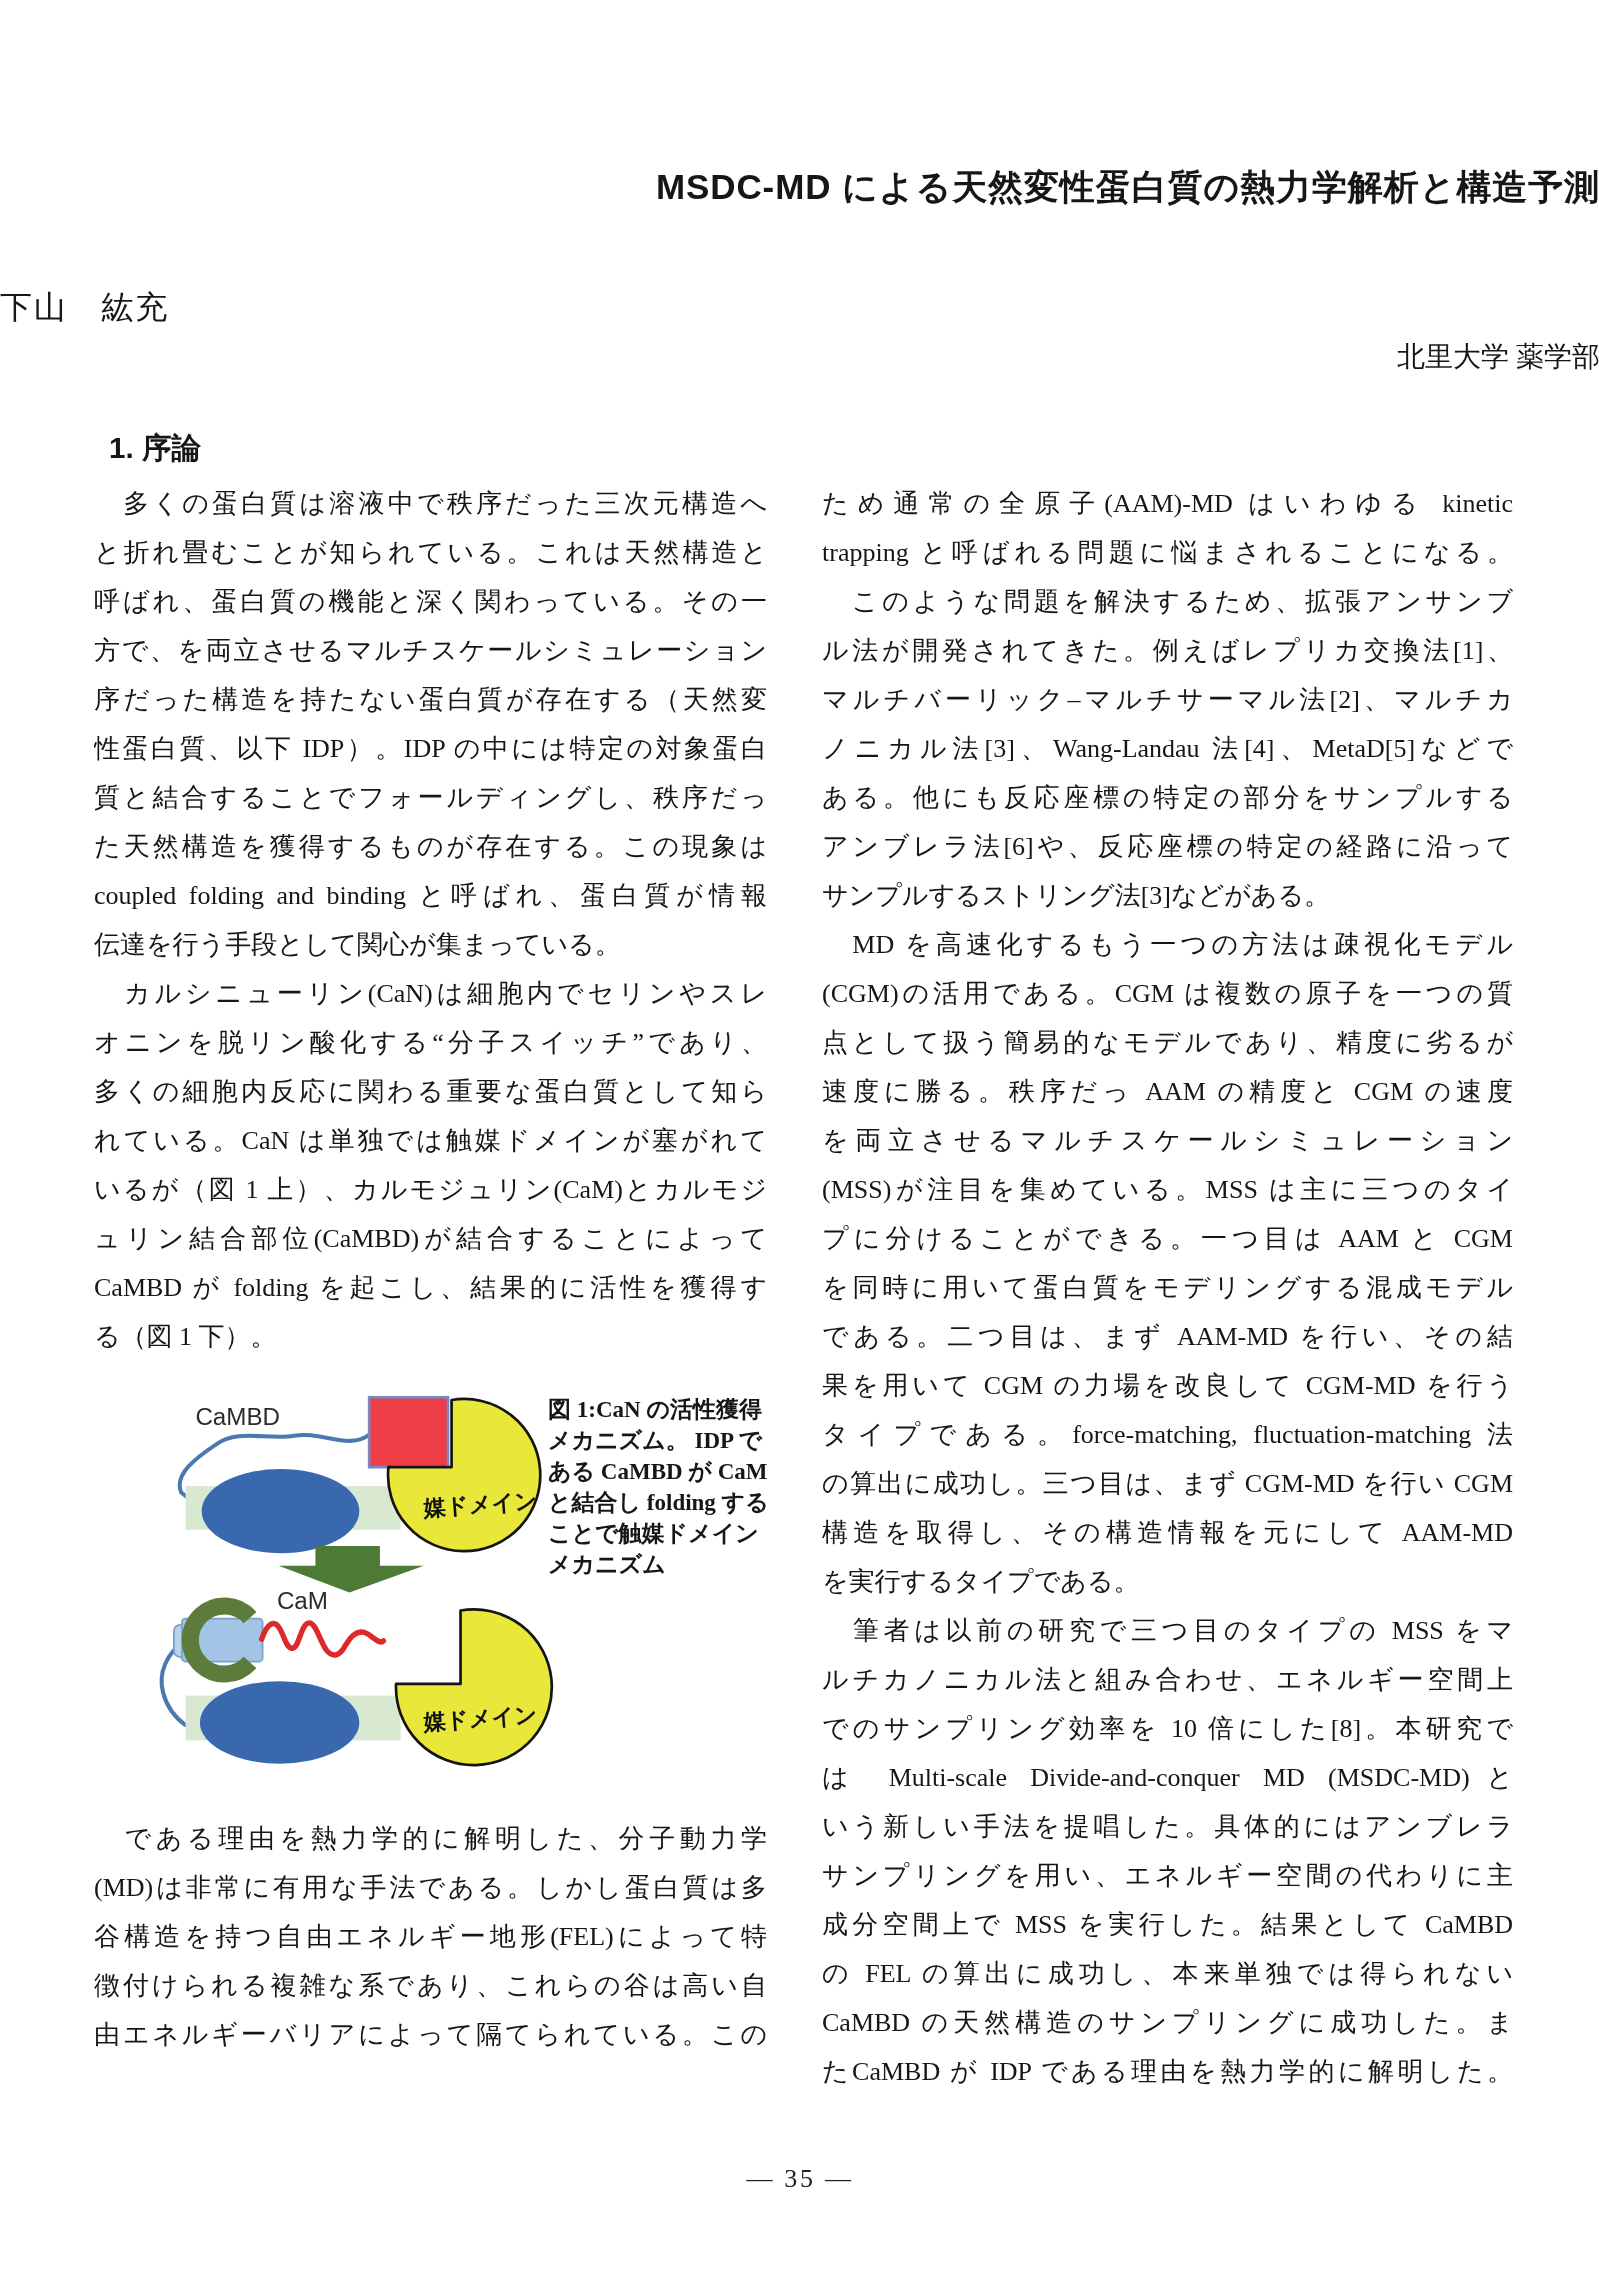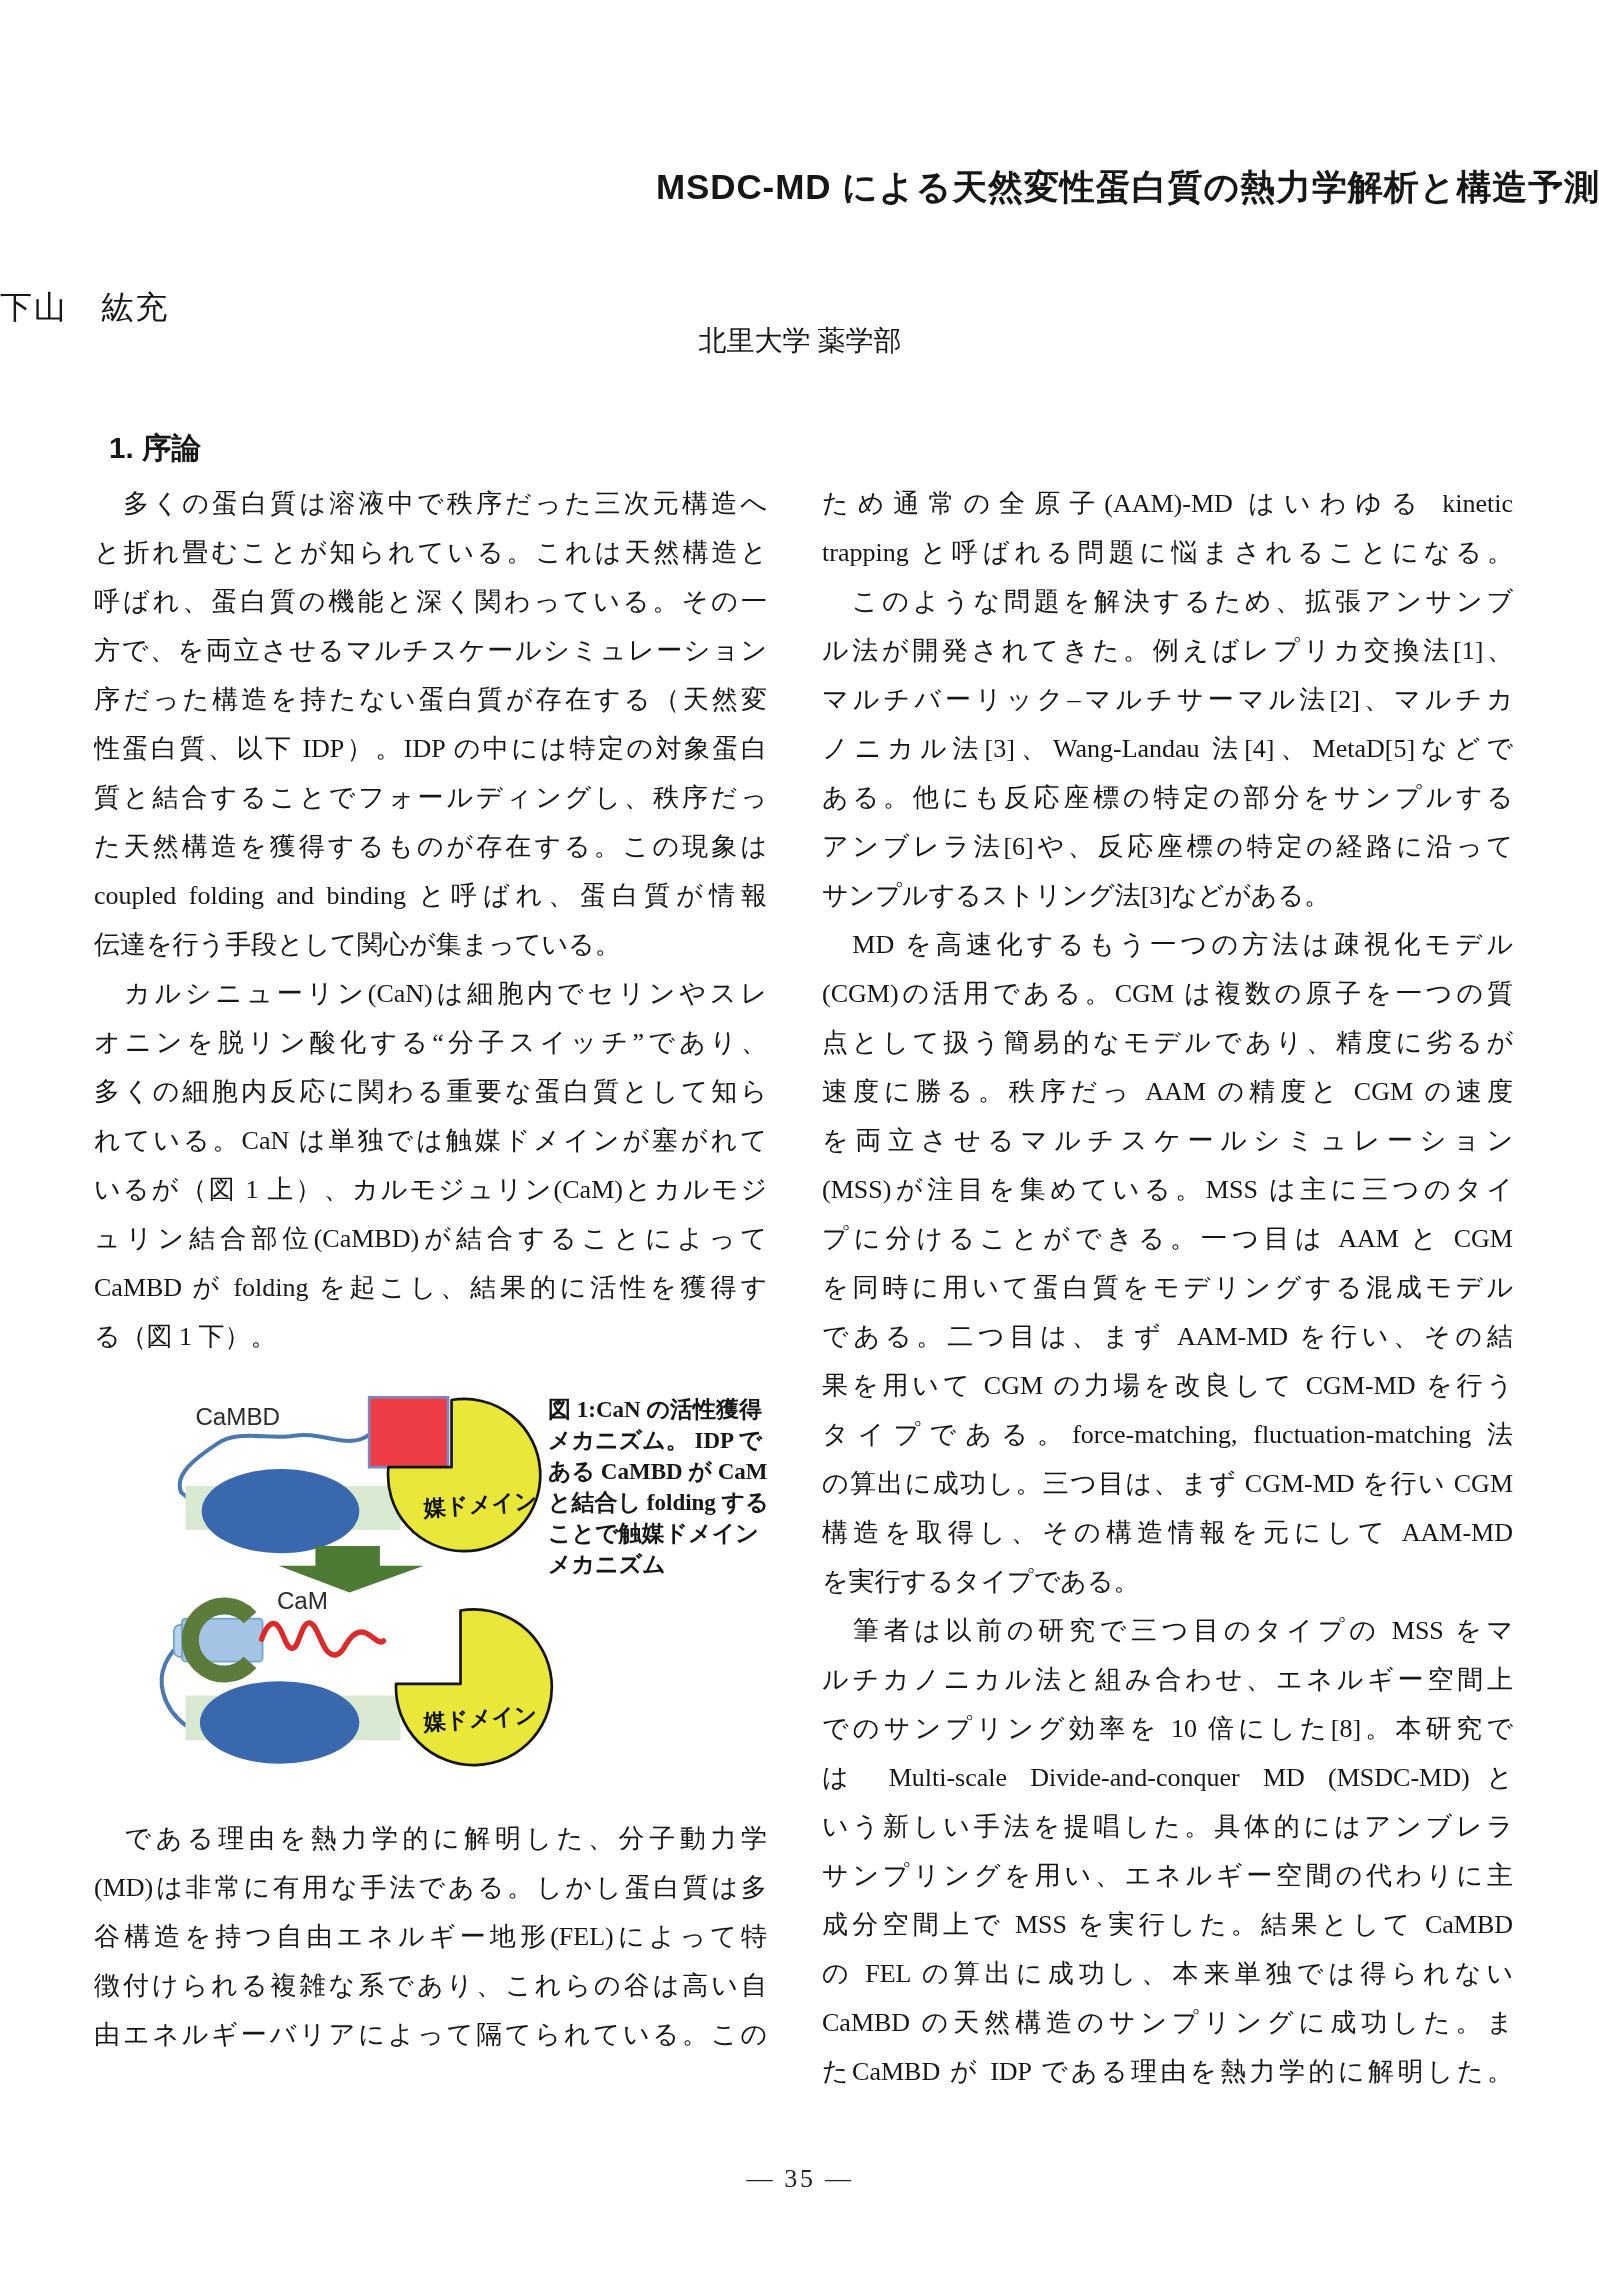--- a/index.html
+++ b/index.html
@@ -6,21 +6,21 @@
   .page{
     position:relative;width:1600px;height:2293px;background:#ffffff;overflow:hidden;
     font-family:"Liberation Serif","DejaVu Serif",serif;color:#161616;
   }
   .doc-title{
     position:absolute;top:164px;left:0;width:100%;text-align:right;
     font-family:"Liberation Sans","DejaVu Sans",sans-serif;
     font-weight:600;font-size:35px;letter-spacing:0.9px;
   }
   .author{position:absolute;top:274px;left:0;width:100%;text-align:left;font-size:32px;letter-spacing:1.8px;margin-top:12px;}
-  .affiliation{position:absolute;top:322px;left:0;width:100%;text-align:center;font-size:28px;}
+  .affiliation{position:absolute;top:338px;left:0;width:100%;text-align:right;font-size:28px;}
   .section-heading{
     position:absolute;left:109px;top:428px;
     font-family:"Liberation Sans","DejaVu Sans",sans-serif;
     font-weight:bold;font-size:29.6px;
   }
   .col{position:absolute;top:479px;}
   .col-left{left:94px;width:673px;}
   .col-right{left:822px;width:691px;}
   .col-left-2{position:absolute;left:94px;top:1814px;width:673px;}
   .line{

